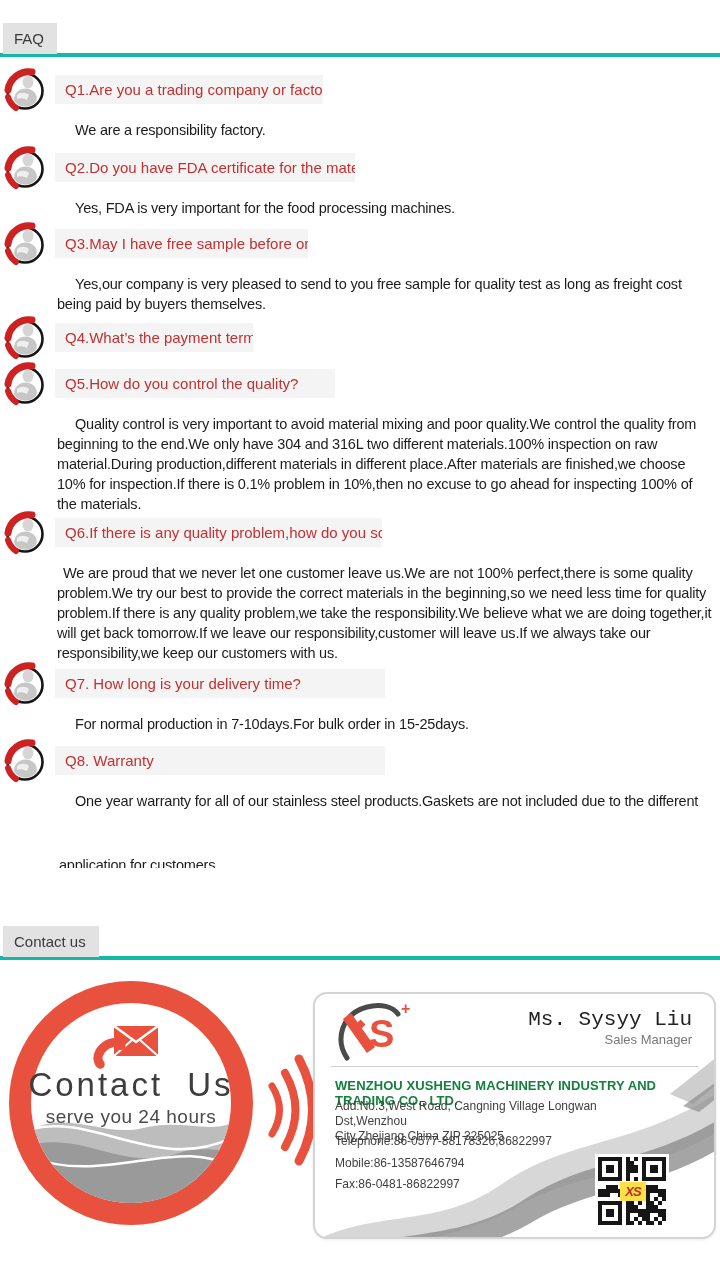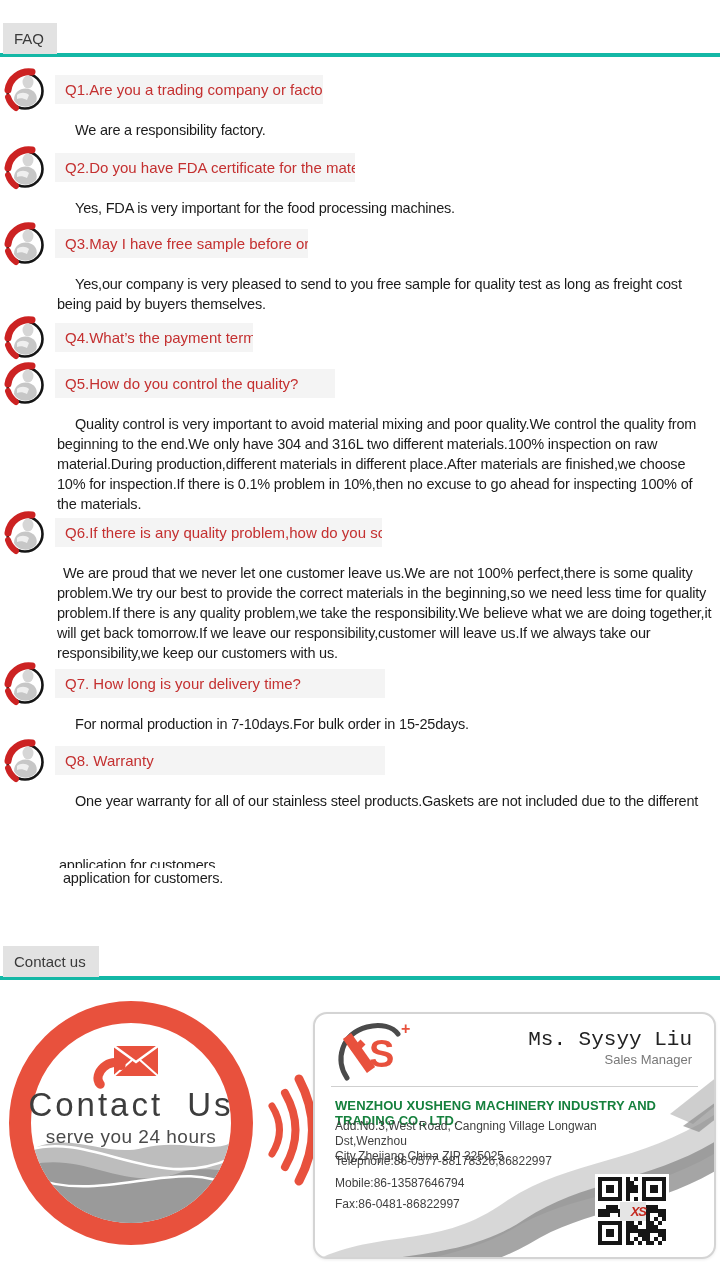--- a/index.html
+++ b/index.html
@@ -73,22 +73,22 @@
   .card-mobile { position:absolute; left:20px; top:162px; font-size:12px; color:#3f3f3f; }
   .card-fax    { position:absolute; left:20px; top:183px; font-size:12px; color:#3f3f3f; }
 
   
   .qr { position:absolute; left:280px; top:160px; width:74px; height:74px; background:#fff; }
   .qr .mod { position:absolute; width:4px; height:4px; background:#161616; }
   .finder { position:absolute; width:24px; height:24px; background:#161616; z-index:2; }
   .finder::before { content:""; position:absolute; left:4px; top:4px; width:16px; height:16px; background:#fff; }
   .finder::after  { content:""; position:absolute; left:8px; top:8px; width:8px;  height:8px;  background:#161616; }
   .finder.tl { left:3px; top:3px; } .finder.tr { right:3px; top:3px; } .finder.bl { left:3px; bottom:3px; }
-  .qr-logo { position:absolute; left:25px; top:28px; width:26px; height:19px; background:#e5e5e5; z-index:3;
-             text-align:right; font-size:13px; font-weight:bold; color:#c4291f; line-height:19px;
+  .qr-logo { position:absolute; left:25px; top:28px; width:26px; height:19px; background:#fde047; z-index:3;
+             text-align:center; font-size:13px; font-weight:bold; color:#c4291f; line-height:19px;
              font-style:italic; letter-spacing:-1px; }
 </style>
 </head>
 <body>
 
 <div class="page">
 
   <div class="tab-row first">
     <div class="tab">FAQ</div>
   </div>
@@ -234,21 +234,20 @@
         <path d="M10,32 C10,23 18,19 25,21 C32,23 34,29 32,34 C26,41 14,40 10,32 Z" fill="#c7c7c7"></path>
         <path d="M13,27 C16,24 22,24 25,27 L23,32 C19,30 16,30 13,31 Z" fill="#efefef"></path>
       </svg>
     </span>
     <div class="q-bar">
       <span class="q-text">Q8. Warranty</span>
     </div>
     <div class="answers">
           <div class="answer">One year warranty for all of our stainless steel products.Gaskets are not included due to the different</div>
           <div class="answer">application for customers</div>
-          <div class="answer">application for customers.</div>
         </div>
   </div>
 </div>
 
   <div class="gap-before-contact"></div>
 
   <div class="tab-row">
     <div class="tab">Contact us</div>
   </div>
 

